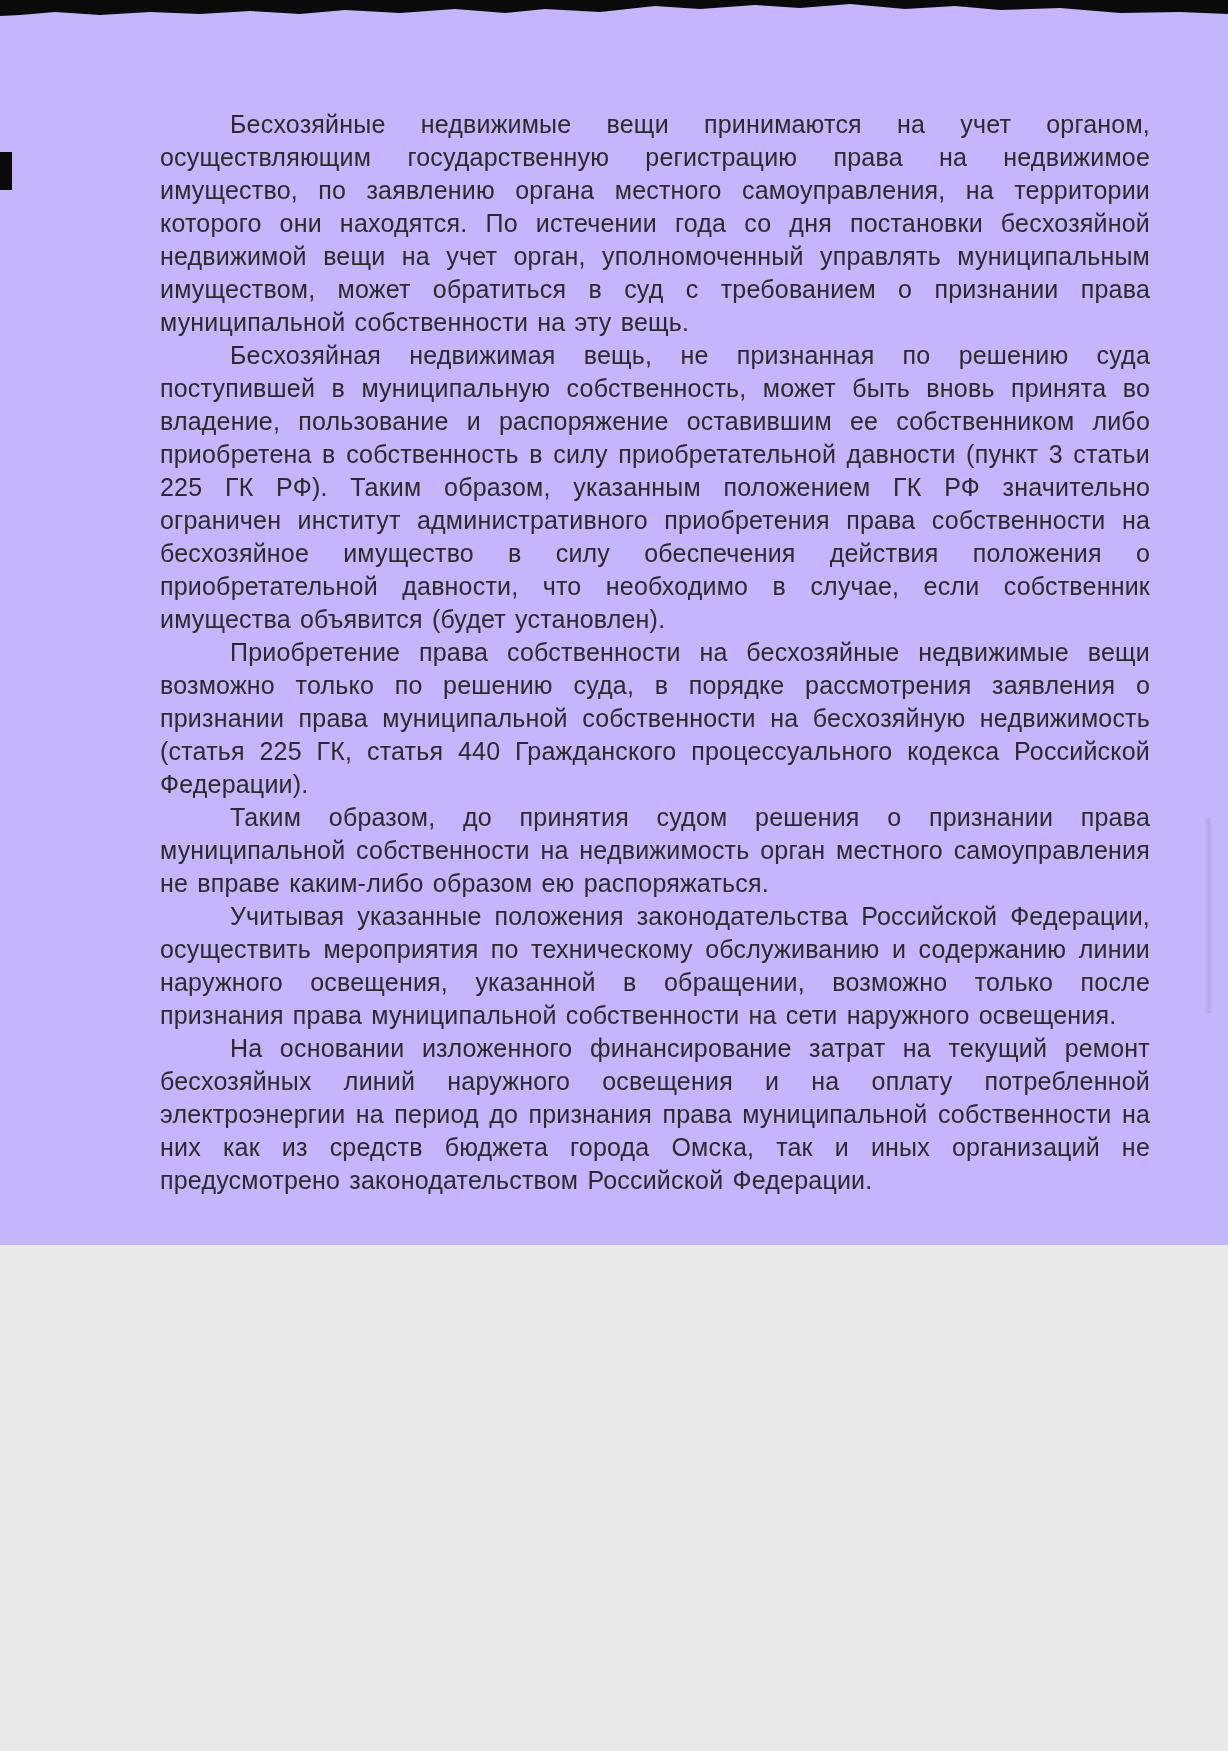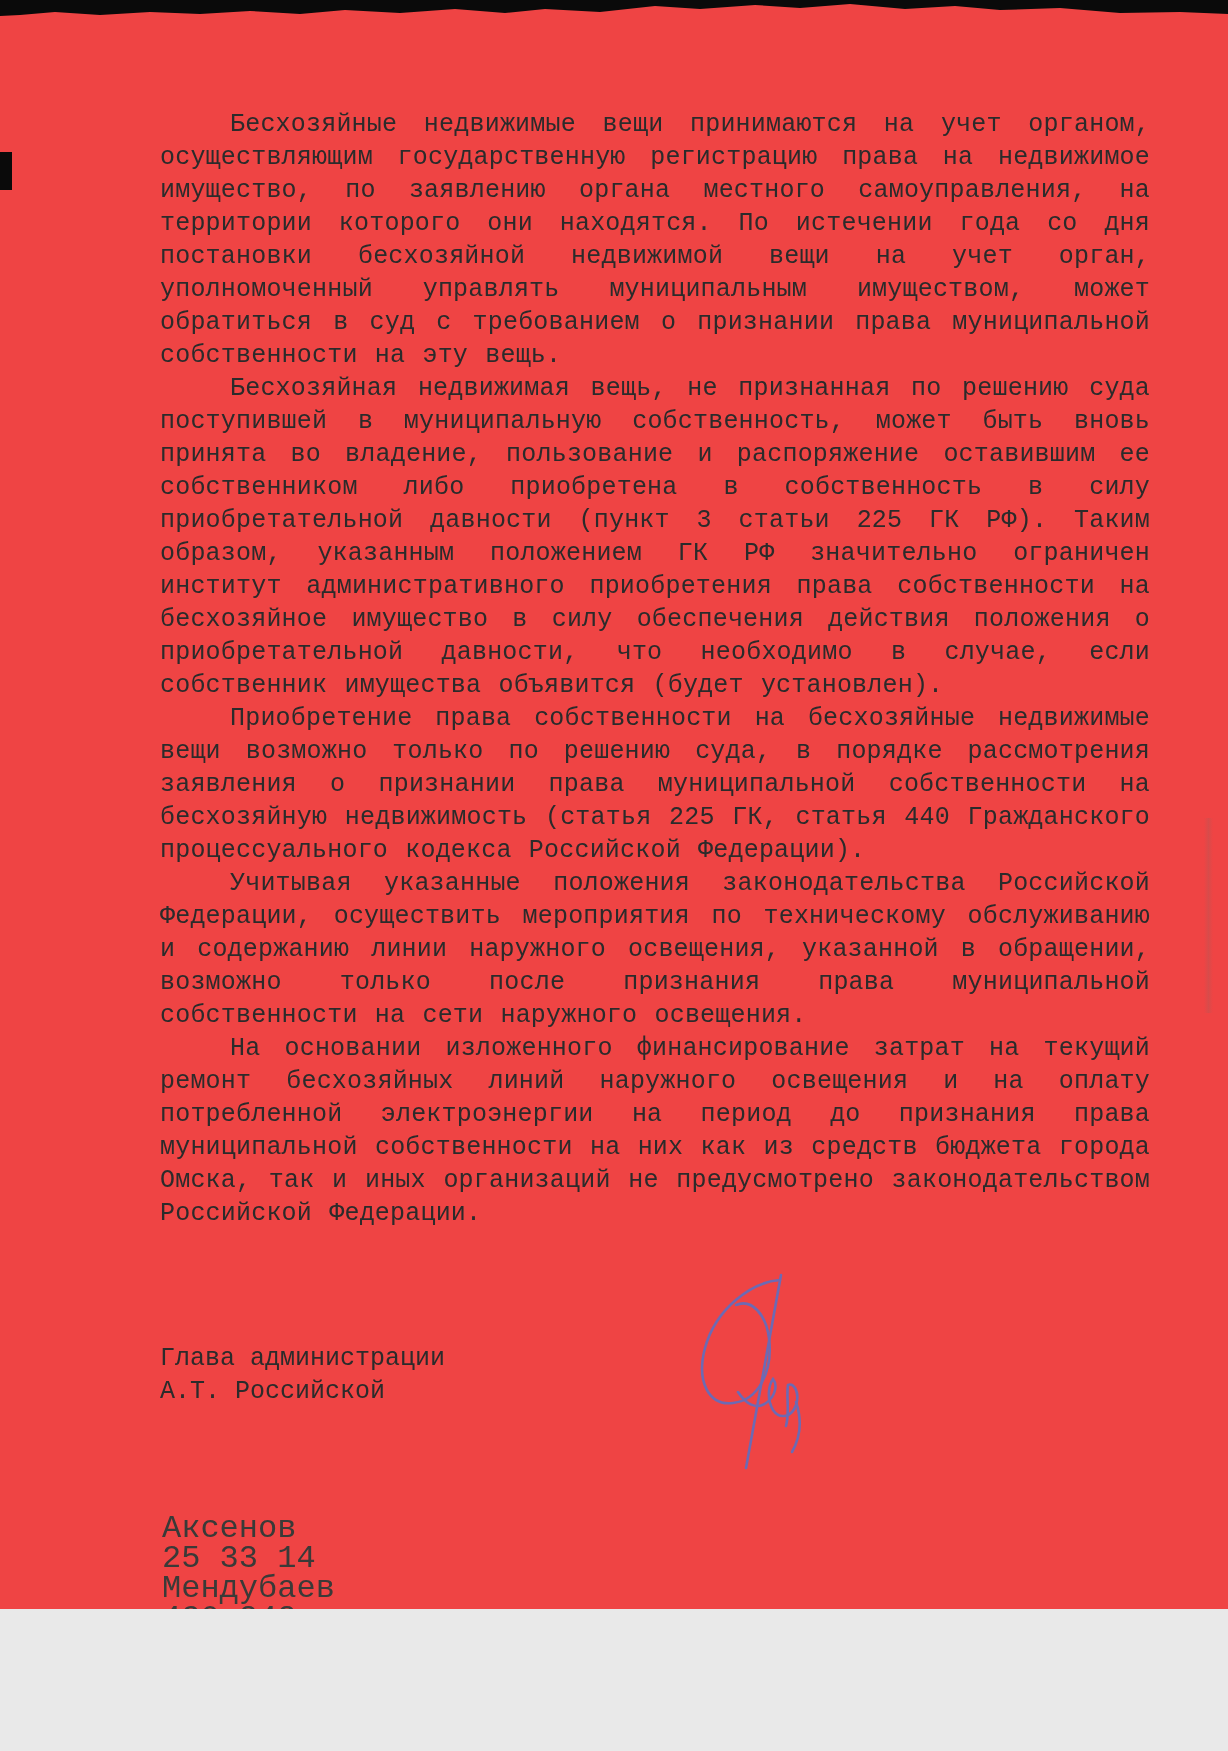--- a/index.html
+++ b/index.html
@@ -1,22 +1,22 @@
 <!DOCTYPE html>
 <html lang="ru"><head>
 <meta charset="utf-8">
 <style>
   html,body{margin:0;padding:0;background:#e9e9e9;}
   .page{
     position:relative;
     width:1228px;
-    height:1609px;
-    background:#ef4444;
+    height:1245px;
+    background:#c4b5fd;
     overflow:hidden;
-    font-family:Liberation Mono, monospace;
+    font-family:Liberation Sans, sans-serif;
     color:#2b2b2b;
   }
   .scan-artifact{position:absolute;pointer-events:none;}
   .artifact-top{left:0;top:0;}
   .artifact-bottom{left:0;top:1691px;}
   .artifact-left-mark{left:0;top:152px;width:12px;height:38px;background:#0a0a0a;}
   .artifact-right-streak{
     left:1204px;top:818px;width:9px;height:195px;
     background:linear-gradient(to right,rgba(0,0,0,0),rgba(110,110,105,0.18),rgba(0,0,0,0));
   }
@@ -77,20 +77,21 @@
   </svg>
 
   <div class="scan-artifact artifact-left-mark"></div>
 
   <div class="scan-artifact artifact-right-streak"></div>
 
   <div class="body-text">
     <p>Бесхозяйные недвижимые вещи принимаются на учет органом, осуществляющим государственную регистрацию права на недвижимое имущество, по заявлению органа местного самоуправления, на территории которого они находятся. По истечении года со дня постановки бесхозяйной недвижимой вещи на учет орган, уполномоченный управлять муниципальным имуществом, может обратиться в суд с требованием о признании права муниципальной собственности на эту вещь.</p>
     <p>Бесхозяйная недвижимая вещь, не признанная по решению суда поступившей в муниципальную собственность, может быть вновь принята во владение, пользование и распоряжение оставившим ее собственником либо приобретена в собственность в силу приобретательной давности (пункт 3 статьи 225 ГК РФ). Таким образом, указанным положением ГК РФ значительно ограничен институт административного приобретения права собственности на бесхозяйное имущество в силу обеспечения действия положения о приобретательной давности, что необходимо в случае, если собственник имущества объявится (будет установлен).</p>
     <p>Приобретение права собственности на бесхозяйные недвижимые вещи возможно только по решению суда, в порядке рассмотрения заявления о признании права муниципальной собственности на бесхозяйную недвижимость (статья 225 ГК, статья 440 Гражданского процессуального кодекса Российской Федерации).</p>
+    <p>Таким образом, до принятия судом решения о признании права муниципальной собственности на недвижимость орган местного самоуправления не вправе каким-либо образом ею распоряжаться.</p>
     <p>Учитывая указанные положения законодательства Российской Федерации,  осуществить мероприятия по техническому обслуживанию и содержанию линии наружного освещения, указанной в обращении, возможно только после признания права муниципальной собственности на сети наружного освещения.</p>
     <p>На основании изложенного финансирование затрат на текущий ремонт бесхозяйных линий наружного освещения и на оплату потребленной электроэнергии на период до признания права муниципальной собственности на них как из средств бюджета города Омска, так и иных организаций не предусмотрено законодательством Российской Федерации.</p>
   </div>
 
   <div class="signature-row">
     <span>Глава администрации</span>
     <span>А.Т. Российской</span>
   </div>
 
   <svg class="signature-ink" viewBox="0 0 170 200" aria-hidden="true">

